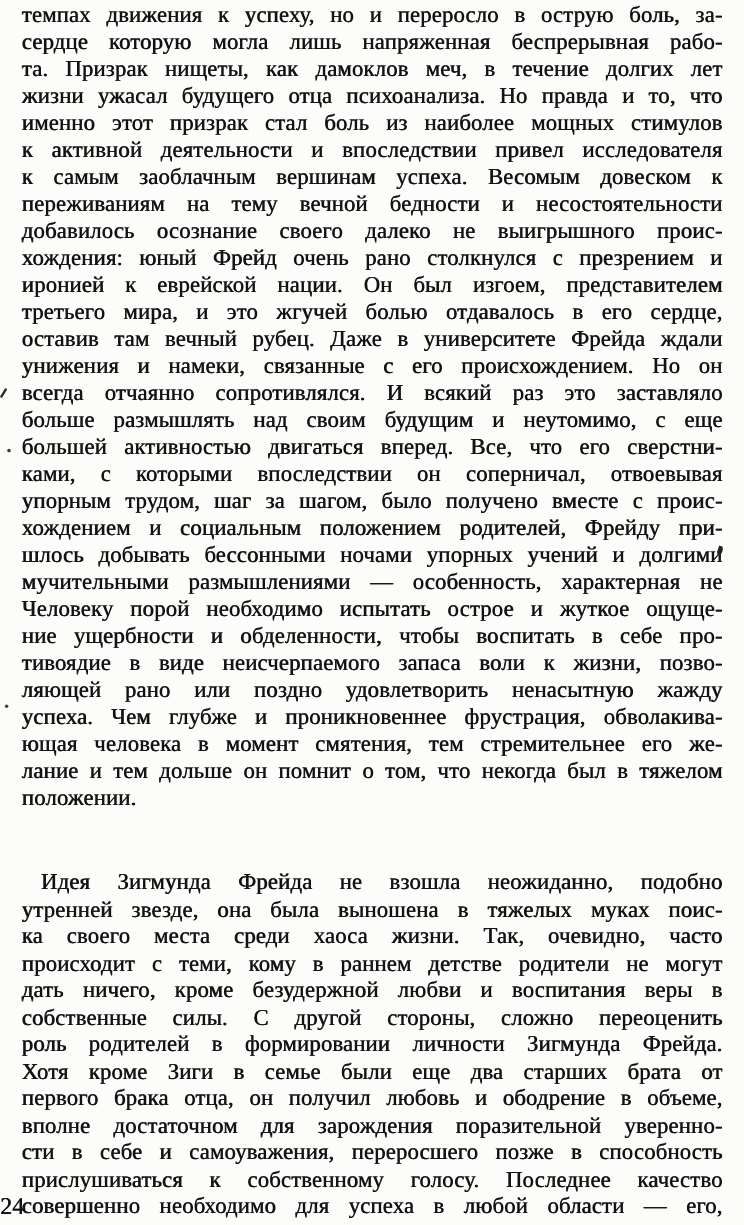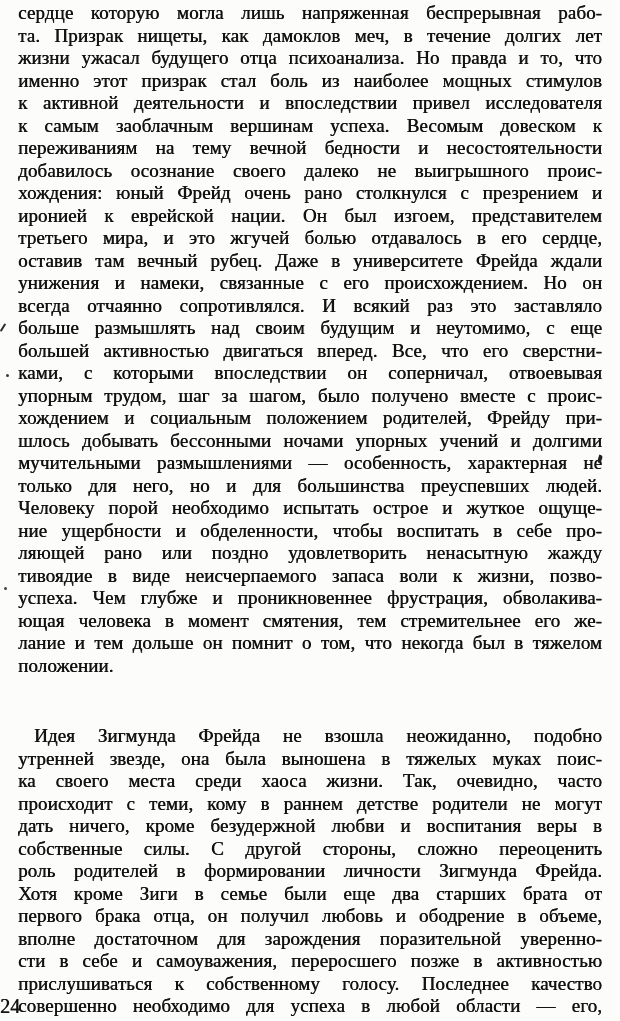--- a/index.html
+++ b/index.html
@@ -78,20 +78,21 @@
     width: 2px; height: 2px; border-radius: 50%;
     background: #555;
   }
 </style>
 </head>
 <body>
 
 <div class="page">
   <div class="text-block" id="text-block">
       <div class="paragraph">
+        <div class="line">темпах движения к успеху, но и переросло в острую боль, за-</div>
         <div class="line">сердце которую могла лишь напряженная беспрерывная рабо-</div>
         <div class="line">та. Призрак нищеты, как дамоклов меч, в течение долгих лет</div>
         <div class="line">жизни ужасал будущего отца психоанализа. Но правда и то, что</div>
         <div class="line">именно этот призрак стал боль из наиболее мощных стимулов</div>
         <div class="line">к активной деятельности и впоследствии привел исследователя</div>
         <div class="line">к самым заоблачным вершинам успеха. Весомым довеском к</div>
         <div class="line">переживаниям на тему вечной бедности и несостоятельности</div>
         <div class="line">добавилось осознание своего далеко не выигрышного проис-</div>
         <div class="line">хождения: юный Фрейд очень рано столкнулся с презрением и</div>
         <div class="line">иронией к еврейской нации. Он был изгоем, представителем</div>
@@ -99,42 +100,41 @@
         <div class="line">оставив там вечный рубец. Даже в университете Фрейда ждали</div>
         <div class="line">унижения и намеки, связанные с его происхождением. Но он</div>
         <div class="line">всегда отчаянно сопротивлялся. И всякий раз это заставляло</div>
         <div class="line">больше размышлять над своим будущим и неутомимо, с еще</div>
         <div class="line">большей активностью двигаться вперед. Все, что его сверстни-</div>
         <div class="line">ками, с которыми впоследствии он соперничал, отвоевывая</div>
         <div class="line">упорным трудом, шаг за шагом, было получено вместе с проис-</div>
         <div class="line">хождением и социальным положением родителей, Фрейду при-</div>
         <div class="line">шлось добывать бессонными ночами упорных учений и долгими</div>
         <div class="line">мучительными размышлениями — особенность, характерная не</div>
-        <div class="line">только для него, но и для большинства преуспевших людей.</div>
         <div class="line">Человеку порой необходимо испытать острое и жуткое ощуще-</div>
         <div class="line">ние ущербности и обделенности, чтобы воспитать в себе про-</div>
+        <div class="line">тивоядие в виде неисчерпаемого запаса воли к жизни, позво-</div>
         <div class="line">ляющей рано или поздно удовлетворить ненасытную жажду</div>
-        <div class="line">тивоядие в виде неисчерпаемого запаса воли к жизни, позво-</div>
         <div class="line">успеха. Чем глубже и проникновеннее фрустрация, обволакива-</div>
         <div class="line">ющая человека в момент смятения, тем стремительнее его же-</div>
         <div class="line">лание и тем дольше он помнит о том, что некогда был в тяжелом</div>
         <div class="line endline">положении.</div>
       </div>
       <div class="paragraph">
         <div class="line indent">Идея Зигмунда Фрейда не взошла неожиданно, подобно</div>
         <div class="line">утренней звезде, она была выношена в тяжелых муках поис-</div>
         <div class="line">ка своего места среди хаоса жизни. Так, очевидно, часто</div>
         <div class="line">происходит с теми, кому в раннем детстве родители не могут</div>
         <div class="line">дать ничего, кроме безудержной любви и воспитания веры в</div>
         <div class="line">собственные силы. С другой стороны, сложно переоценить</div>
         <div class="line">роль родителей в формировании личности Зигмунда Фрейда.</div>
         <div class="line">Хотя кроме Зиги в семье были еще два старших брата от</div>
         <div class="line">первого брака отца, он получил любовь и ободрение в объеме,</div>
         <div class="line">вполне достаточном для зарождения поразительной уверенно-</div>
-        <div class="line">сти в себе и самоуважения, переросшего позже в активностью</div>
+        <div class="line">сти в себе и самоуважения, переросшего позже в способность</div>
         <div class="line">прислушиваться к собственному голосу. Последнее качество</div>
         <div class="line">совершенно необходимо для успеха в любой области — его,</div>
       </div>
     </div>
 
   <div class="page-number">24</div>
 
   <span class="artifact tick"></span>
   <span class="artifact dot-left-1"></span>
   <span class="artifact dot-left-2"></span>

